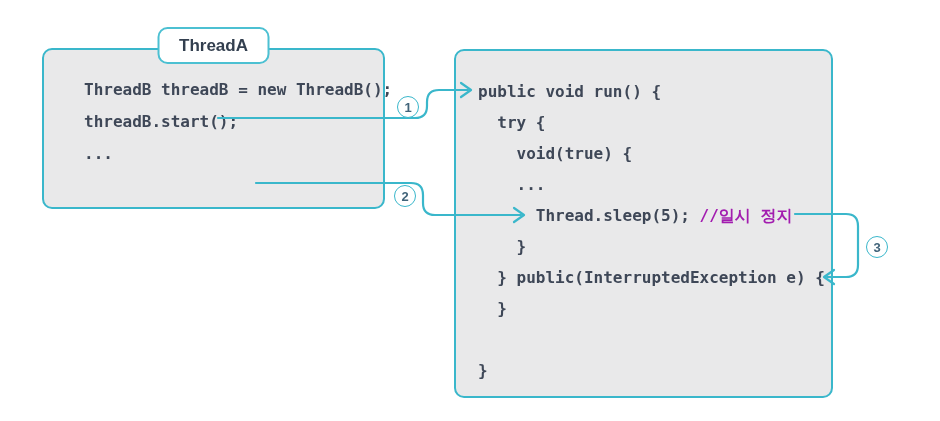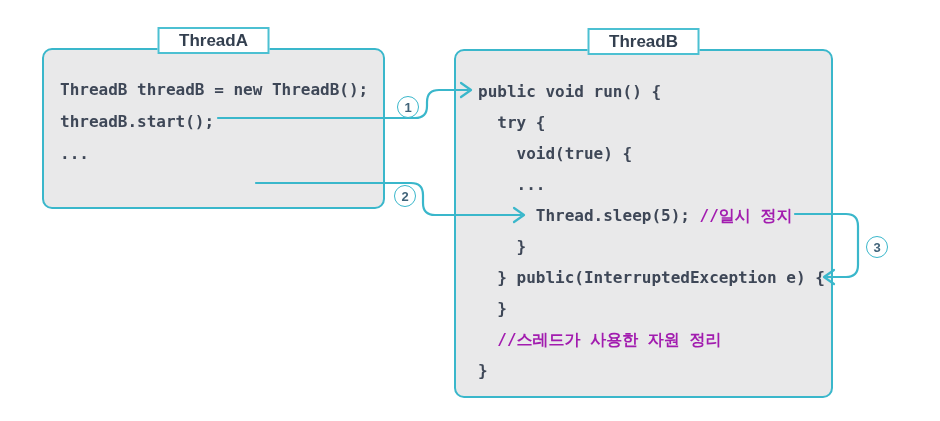--- a/index.html
+++ b/index.html
@@ -18,37 +18,37 @@
     border: 2px solid #3ab7cb;
     border-radius: 10px;
   }
   .box-a { left: 42px; top: 48px; width: 343px; height: 161px; }
   .box-b { left: 454px; top: 49px; width: 379px; height: 349px; }
   .thread-title {
     position: absolute;
     top: -23px;
     left: 50%;
     transform: translateX(-50%);
-    height: 27px;
+    height: 37px;
     min-width: 112px;
     padding: 0 20px;
     background: #ffffff;
     border: 2.5px solid #4cc0d2;
-    border-radius: 0;
+    border-radius: 10px;
     display: flex;
     align-items: center;
     justify-content: flex-start;
     font-family: "Liberation Sans", sans-serif;
     font-weight: bold;
     font-size: 17px;
     color: #333f4f;
     z-index: 3;
   }
   .code { position: absolute; left: 0; top: 0; width: 100%; }
-  .box-a .code { padding: 24px 0 0 16px; }
+  .box-a .code { padding: 24px 0 0 16px; margin-left: 24px; }
   .box-b .code { padding: 25px 4px 0 22px; }
   .code-line {
     white-space: pre;
     font-size: 16px;
     font-weight: bold;
     color: #3e4757;
     letter-spacing: 0;
   }
   .box-a .code-line { line-height: 32px; }
   .box-b .code-line { line-height: 31px; }
@@ -96,33 +96,30 @@
       <span>ThreadA</span>
     </div>
     <div class="code">
       <div class="code-line"><span>ThreadB threadB = new ThreadB();</span></div>
       <div class="code-line"><span>threadB.start();</span></div>
       <div class="code-line"><span>...</span></div>
     </div>
   </div>
 
   <div class="thread-box box-b">
-    <div class="thread-title">
-      <span>ThreadB</span>
-    </div>
     <div class="code">
       <div class="code-line"><span>public void run() {</span><span class="comment"></span></div>
       <div class="code-line"><span>  try {</span><span class="comment"></span></div>
       <div class="code-line"><span>    void(true) {</span><span class="comment"></span></div>
       <div class="code-line"><span>    ...</span><span class="comment"></span></div>
       <div class="code-line"><span>      Thread.sleep(5); </span><span class="comment">//일시 정지</span></div>
       <div class="code-line"><span>    }</span><span class="comment"></span></div>
       <div class="code-line"><span>  } public(InterruptedException e) {</span><span class="comment"></span></div>
       <div class="code-line"><span>  }</span><span class="comment"></span></div>
-      <div class="code-line"><span>  </span><span class="comment">//스레드가 사용한 자원 정리</span></div>
+      <div class="code-line"><span>  </span></div>
       <div class="code-line"><span>}</span><span class="comment"></span></div>
     </div>
   </div>
 
   <svg class="connectors" viewBox="0 0 940 421" xmlns="http://www.w3.org/2000/svg">
 
     <path d="M 218 118 H 415 Q 427 118 427 106 V 102 Q 427 90 439 90 H 468"></path>
     <path d="M 461 83 L 471 90 L 461 97"></path>
 
     <path d="M 256 183 H 411 Q 423 183 423 195 V 203 Q 423 215 435 215 H 521"></path>

